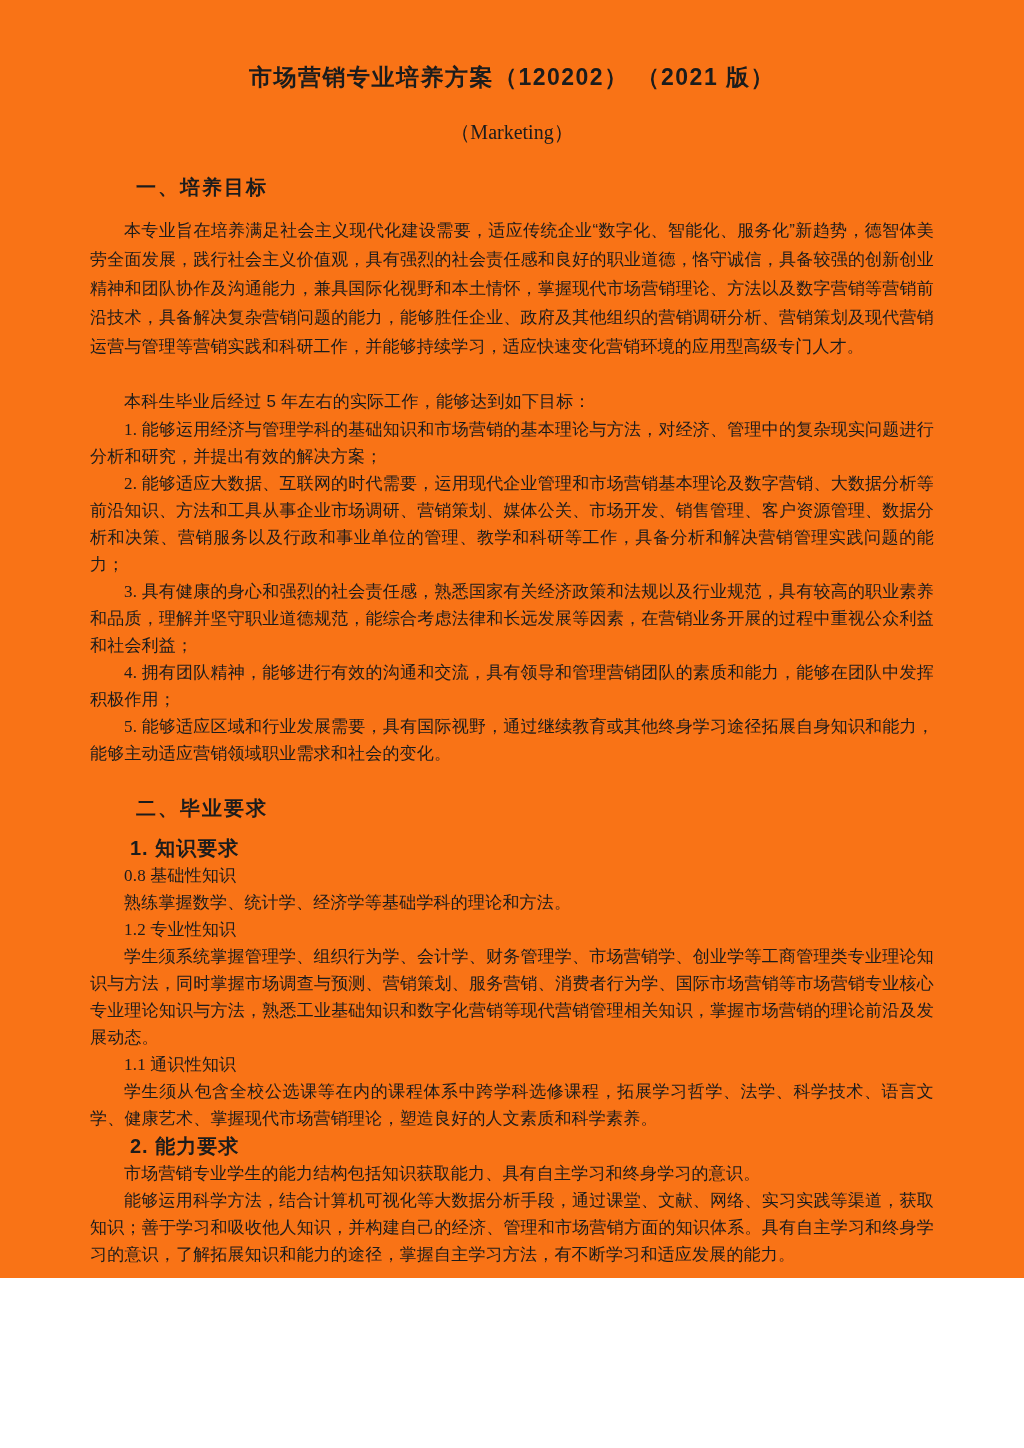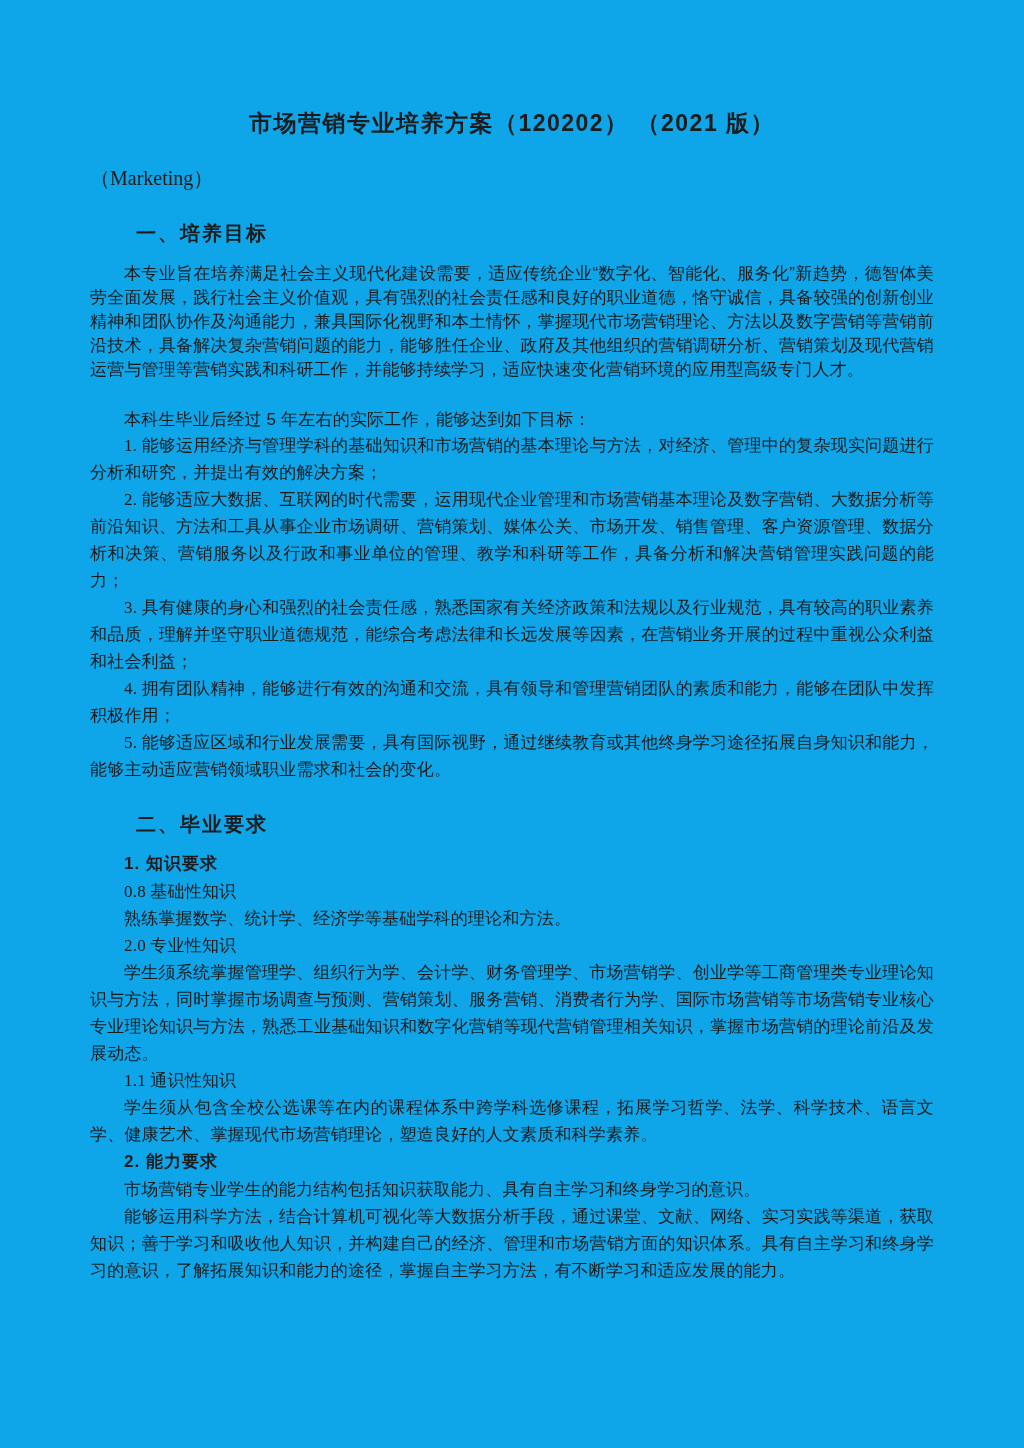--- a/index.html
+++ b/index.html
@@ -1,66 +1,66 @@
 <!DOCTYPE html>
 <html lang="zh"><head>
 <meta charset="utf-8">
 <style>
   html, body { margin: 0; padding: 0; background: #ffffff; }
   .page {
     position: relative;
     width: 1024px;
-    height: 1448px;
+    height: 1278px;
     box-sizing: border-box;
-    padding: 106px 90px 0 90px;
-    background: #0ea5e9;
+    padding: 60px 90px 0 90px;
+    background: #f97316;
     color: #1c1c1c;
     overflow: hidden;
   }
   .doc-title {
     margin: 0;
     font-family: "Liberation Sans", sans-serif;
     font-weight: bold;
     font-size: 23px;
     letter-spacing: 1.5px;
     text-align: center;
     line-height: 34px;
   }
   .doc-subtitle {
     margin: 24px 0 0 0;
     font-family: "Liberation Serif", serif;
     font-size: 20px;
-    text-align: left;
+    text-align: center;
     line-height: 28px;
   }
   .sec-heading {
     margin: 27px 0 0 46px;
     font-family: "Liberation Sans", sans-serif;
     font-weight: bold;
     font-size: 20px;
     letter-spacing: 2px;
     line-height: 28px;
   }
   .para {
     margin: 0;
     font-size: 17px;
     letter-spacing: 0.2px;
-    line-height: 24px;
+    line-height: 29px;
     text-align: justify;
     text-indent: 2em;
   }
   .hei  { font-family: "Liberation Sans", sans-serif; }
   .song { font-family: "Liberation Serif", serif; line-height: 27px; }
   .intro { margin-top: 15px; }
   .lead  { margin-top: 26px; }
   .subhead {
     margin: 0;
     font-family: "Liberation Sans", sans-serif;
     font-weight: bold;
-    font-size: 17px;
+    font-size: 20px;
     letter-spacing: 1px;
     line-height: 28px;
     text-indent: 2em;
     text-align: justify;
   }
   .subhead.first { margin-top: 12px; }
 </style>
 </head>
 <body>
 
@@ -85,21 +85,21 @@
   </div>
 
   <h2 class="sec-heading">二、毕业要求</h2>
 
   <div>
     <p class="subhead first">1. 知识要求</p>
 
     <p class="para song">0.8 基础性知识</p>
     <p class="para song">熟练掌握数学、统计学、经济学等基础学科的理论和方法。</p>
 
-    <p class="para song">2.0 专业性知识</p>
+    <p class="para song">1.2 专业性知识</p>
     <p class="para song">学生须系统掌握管理学、组织行为学、会计学、财务管理学、市场营销学、创业学等工商管理类专业理论知识与方法，同时掌握市场调查与预测、营销策划、服务营销、消费者行为学、国际市场营销等市场营销专业核心专业理论知识与方法，熟悉工业基础知识和数字化营销等现代营销管理相关知识，掌握市场营销的理论前沿及发展动态。</p>
 
     <p class="para song">1.1 通识性知识</p>
     <p class="para song">学生须从包含全校公选课等在内的课程体系中跨学科选修课程，拓展学习哲学、法学、科学技术、语言文学、健康艺术、掌握现代市场营销理论，塑造良好的人文素质和科学素养。</p>
   </div>
 
   <div>
     <p class="subhead">2. 能力要求</p>
 
     <p class="para song">市场营销专业学生的能力结构包括知识获取能力、具有自主学习和终身学习的意识。</p>

